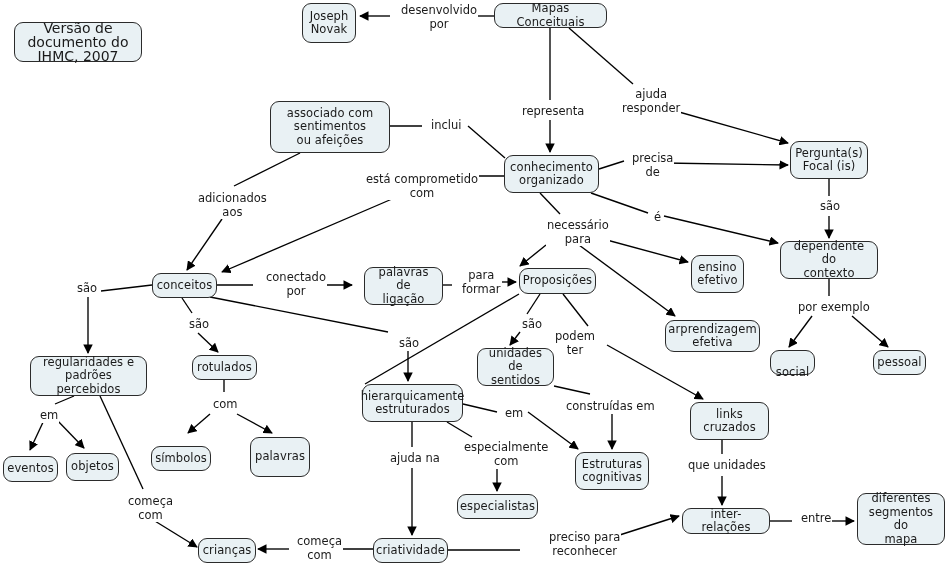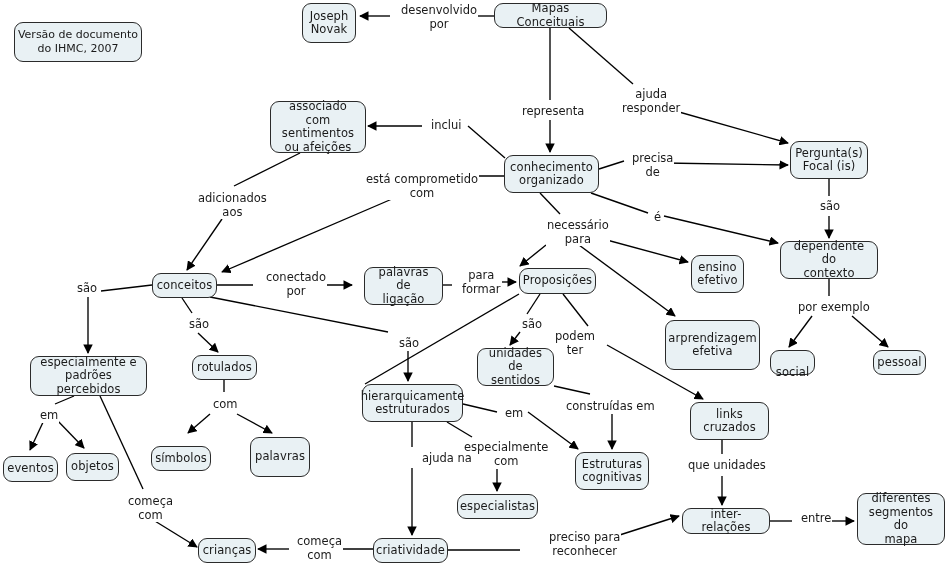--- a/index.html
+++ b/index.html
@@ -55,21 +55,21 @@
     position: absolute;
     box-sizing: border-box;
     display: flex;
     align-items: center;
     justify-content: center;
     text-align: center;
     background: #e9f1f4;
     border: 1.3px solid #2b2b2b;
     border-radius: 9px;
     color: #1a1a1a;
-    font-size: 11px;
+    font-size: 14px;
     line-height: 14px;
     z-index: 3;
   }
 </style>
 </head>
 <body>
 
 <div id="canvas">
 
   <svg id="edge-layer" viewBox="0 0 949 567" xmlns="http://www.w3.org/2000/svg">
@@ -184,63 +184,63 @@
 do IHMC, 2007</span>
   </div>
 
   <div class="node" id="n-mapas_conceituais" style="left: 494px; top: 3px; width: 113px; height: 25px;">
       <span style="white-space: pre-line;">Mapas Conceituais</span>
     </div>
   <div class="node" id="n-joseph_novak" style="left: 302px; top: 3px; width: 54px; height: 40px;">
       <span style="white-space: pre-line;">Joseph
 Novak</span>
     </div>
-  <div class="node" id="n-associado" style="left: 270px; top: 101px; width: 96px; height: 52px;">
+  <div class="node" id="n-associado" style="left: 270px; top: 101px; width: 120px; height: 52px;">
       <span style="white-space: pre-line;">associado com
 sentimentos
 ou afeições</span>
     </div>
   <div class="node" id="n-conhecimento_organizado" style="left: 504px; top: 155px; width: 95px; height: 38px;">
       <span style="white-space: pre-line;">conhecimento
 organizado</span>
     </div>
   <div class="node" id="n-pergunta_focal" style="left: 790px; top: 141px; width: 78px; height: 38px;">
       <span style="white-space: pre-line;">Pergunta(s)
 Focal (is)</span>
     </div>
   <div class="node" id="n-dependente_contexto" style="left: 780px; top: 241px; width: 98px; height: 38px;">
       <span style="white-space: pre-line;">dependente do
 contexto</span>
     </div>
   <div class="node" id="n-ensino_efetivo" style="left: 691px; top: 255px; width: 53px; height: 38px;">
       <span style="white-space: pre-line;">ensino
 efetivo</span>
     </div>
-  <div class="node" id="n-arprendizagem_efetiva" style="left: 665px; top: 320px; width: 95px; height: 50px;">
+  <div class="node" id="n-arprendizagem_efetiva" style="left: 665px; top: 320px; width: 95px; height: 32px;">
       <span style="white-space: pre-line;">arprendizagem
 efetiva</span>
     </div>
   <div class="node" id="n-social" style="left: 770px; top: 350px; width: 45px; height: 25px;">
       <span style="white-space: pre-line; margin-top: 20px;">social</span>
     </div>
   <div class="node" id="n-pessoal" style="left: 873px; top: 350px; width: 53px; height: 25px;">
       <span style="white-space: pre-line;">pessoal</span>
     </div>
   <div class="node" id="n-conceitos" style="left: 152px; top: 273px; width: 65px; height: 25px;">
       <span style="white-space: pre-line;">conceitos</span>
     </div>
   <div class="node" id="n-palavras_ligacao" style="left: 355px; top: 267px; width: 79px; height: 38px; margin-left: 9px;">
       <span style="white-space: pre-line;">palavras de
 ligação</span>
     </div>
   <div class="node" id="n-proposicoes" style="left: 519px; top: 268px; width: 77px; height: 26px;">
       <span style="white-space: pre-line;">Proposições</span>
     </div>
   <div class="node" id="n-regularidades" style="left: 30px; top: 356px; width: 117px; height: 40px;">
-      <span style="white-space: pre-line;">especialmente e
+      <span style="white-space: pre-line;">regularidades e
 padrões percebidos</span>
     </div>
   <div class="node" id="n-rotulados" style="left: 192px; top: 355px; width: 65px; height: 25px;">
       <span style="white-space: pre-line;">rotulados</span>
     </div>
   <div class="node" id="n-eventos" style="left: 3px; top: 456px; width: 55px; height: 26px;">
       <span style="white-space: pre-line;">eventos</span>
     </div>
   <div class="node" id="n-objetos" style="left: 66px; top: 453px; width: 53px; height: 28px;">
       <span style="white-space: pre-line;">objetos</span>
@@ -311,21 +311,21 @@
   <div class="edge-label" id="l-15" style="left: 398px; top: 337px;"><span>são</span></div>
   <div class="edge-label" id="l-16" style="left: 521px; top: 318px;"><span>são</span></div>
   <div class="edge-label" id="l-17" style="left: 554px; top: 330px;"><span>podem
 ter</span></div>
   <div class="edge-label" id="l-18" style="left: 39px; top: 409px;"><span>em</span></div>
   <div class="edge-label" id="l-19" style="left: 212px; top: 398px;"><span>com</span></div>
   <div class="edge-label" id="l-20" style="left: 504px; top: 407px;"><span>em</span></div>
   <div class="edge-label" id="l-21" style="left: 565px; top: 400px;"><span>construídas em</span></div>
   <div class="edge-label" id="l-22" style="left: 451px; top: 441px; margin-left: 12px;"><span>especialmente
 com</span></div>
-  <div class="edge-label" id="l-23" style="left: 389px; top: 452px; margin-left: 32px;"><span>ajuda na</span></div>
+  <div class="edge-label" id="l-23" style="left: 389px; top: 452px;"><span>ajuda na</span></div>
   <div class="edge-label" id="l-24" style="left: 687px; top: 459px;"><span>que unidades</span></div>
   <div class="edge-label" id="l-25" style="left: 127px; top: 495px;"><span>começa
 com</span></div>
   <div class="edge-label" id="l-26" style="left: 296px; top: 535px;"><span>começa
 com</span></div>
   <div class="edge-label" id="l-27" style="left: 548px; top: 531px;"><span>preciso para
 reconhecer</span></div>
   <div class="edge-label" id="l-28" style="left: 800px; top: 512px;"><span>entre</span></div>
 
 </div>

